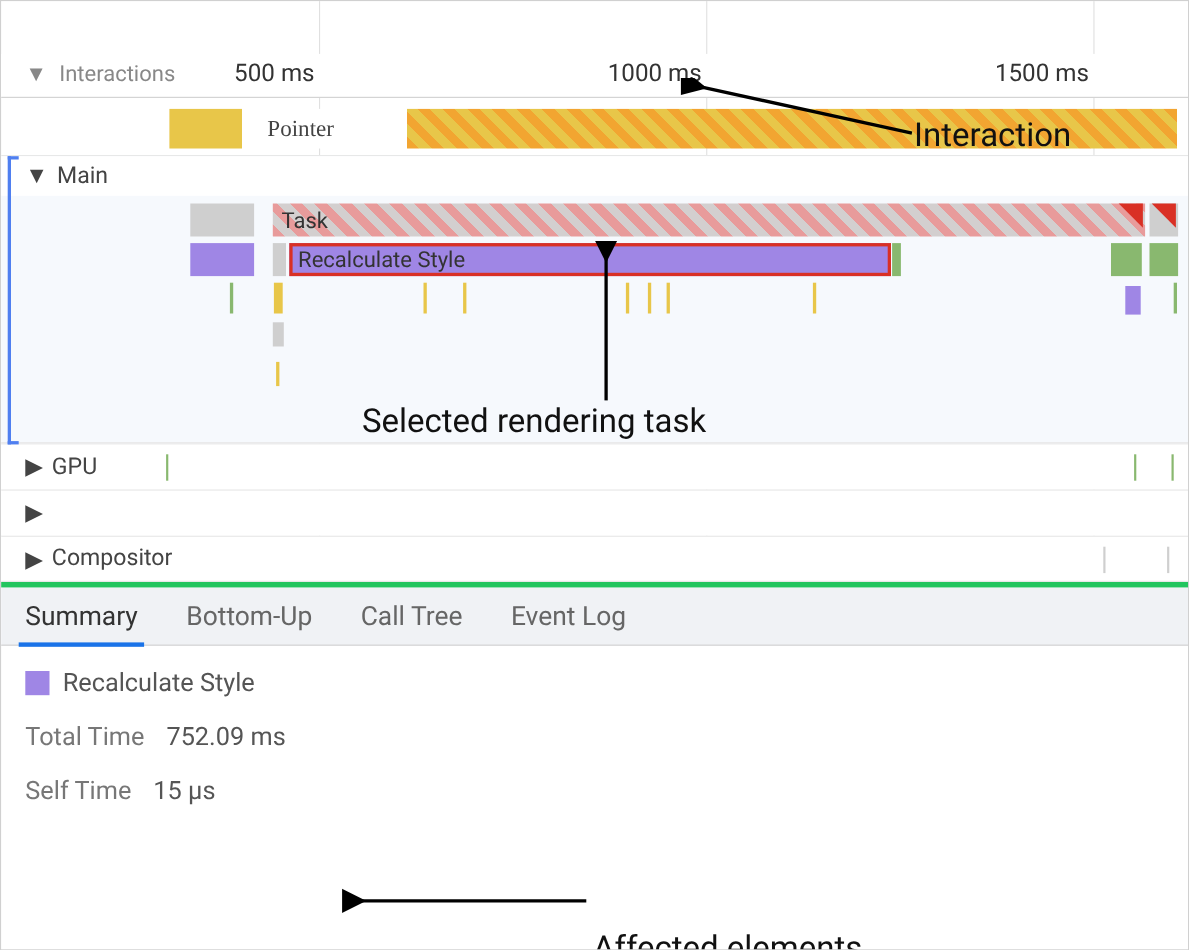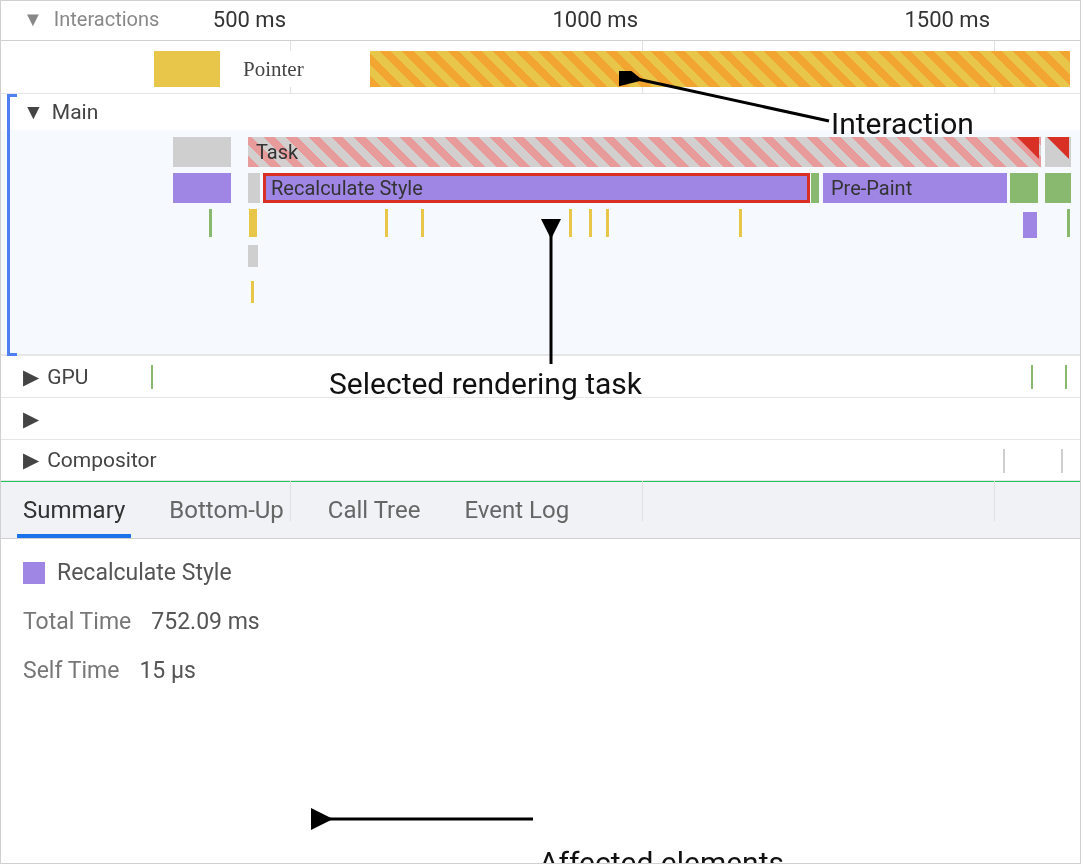--- a/index.html
+++ b/index.html
@@ -11,20 +11,21 @@
     position: relative;
     overflow: hidden;
     border: 1px solid #d0d0d0;
     color: #333;
   }
   .ruler {
     position: relative;
     height: 40px;
     border-bottom: 1px solid #d0d0d0;
     background: #fff;
+    margin-top: 48px;
   }
   .ruler-label-left {
     position: absolute;
     left: 22px;
     top: 6px;
     font-size: 20px;
     color: #888;
   }
   .ruler-label-left .tri {
     display: inline-block;
@@ -184,21 +185,21 @@
     width: 2px;
     height: 24px;
     top: 9px;
   }
   
   .tabs {
     display: flex;
     height: 58px;
     align-items: center;
     background: #f0f2f5;
-    border-top: 1px solid #22c55e;
+    border-top: 5px solid #22c55e;
     border-bottom: 1px solid #d0d0d0;
     gap: 44px;
     padding-left: 22px;
     font-size: 24px;
   }
   .tab { color: #666; cursor: pointer; position: relative; }
   .tab.active { color: #333; }
   .tab.active::after {
     content: '';
     position: absolute;
@@ -288,23 +289,20 @@
     <div class="red-triangle" style="right:11px; top:3px; border-width:0 22px 22px 0; border-color: transparent #d93025 transparent transparent;"></div>
   </div>
 
   <div class="flame-row">
     <div class="flame-block c-purple" style="left:172px; width:58px;"></div>
     <div class="flame-block c-gray" style="left:247px; width:12px;"></div>
     <div class="flame-block c-purple red-highlight" style="left:262px; width:547px;">
       <span>Recalculate Style</span>
     </div>
     <div class="flame-block c-green" style="left:810px; width:7px;"></div>
-    <div class="flame-block c-purple" style="left:822px; width:184px;">
-      <span>Pre-Paint</span>
-    </div>
     <div class="flame-block c-green" style="left:1009px; width:28px;"></div>
     <div class="flame-block c-green" style="left:1044px; width:26px;"></div>
   </div>
 
   <div class="flame-row">
     <div class="thinbar c-green" style="left:208px;"></div>
     <div class="thinbar c-yellow" style="left:248px; width:8px;"></div>
     <div class="thinbar c-yellow" style="left:384px;"></div>
     <div class="thinbar c-yellow" style="left:420px;"></div>
     <div class="thinbar c-yellow" style="left:568px;"></div>

